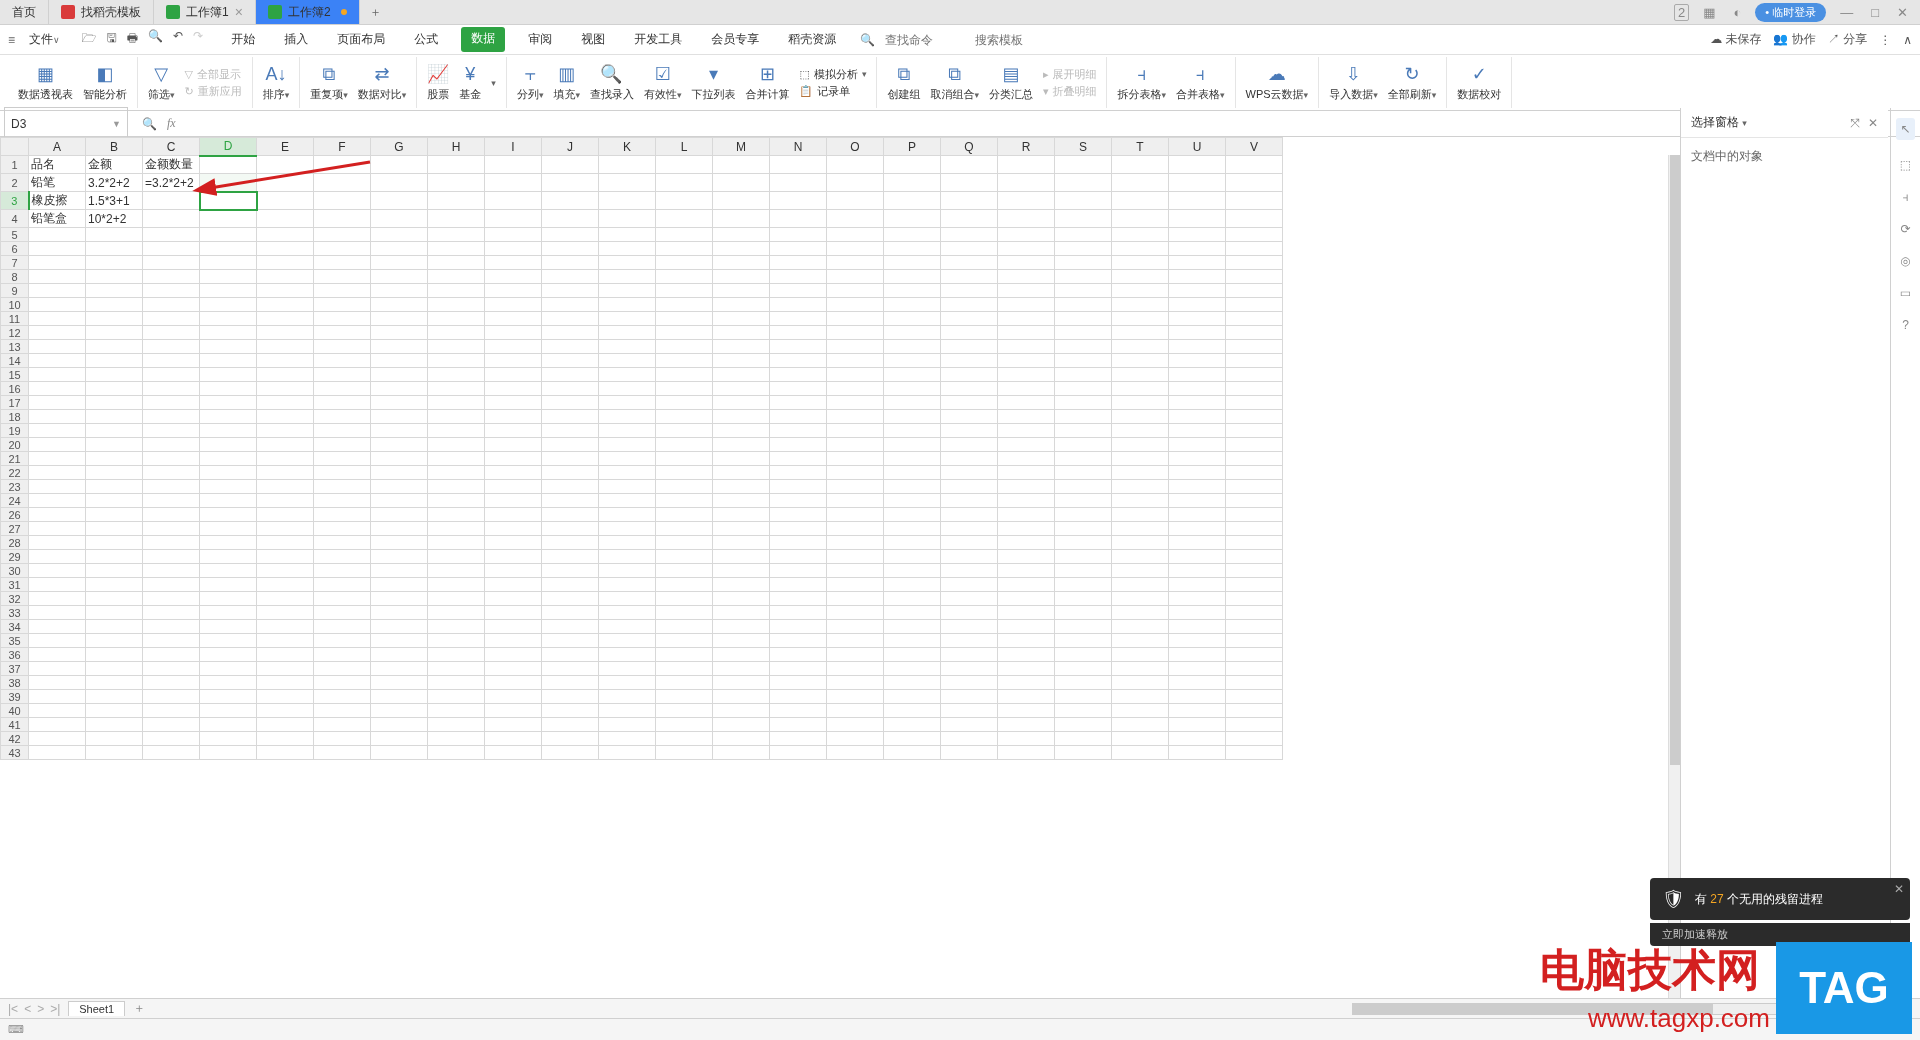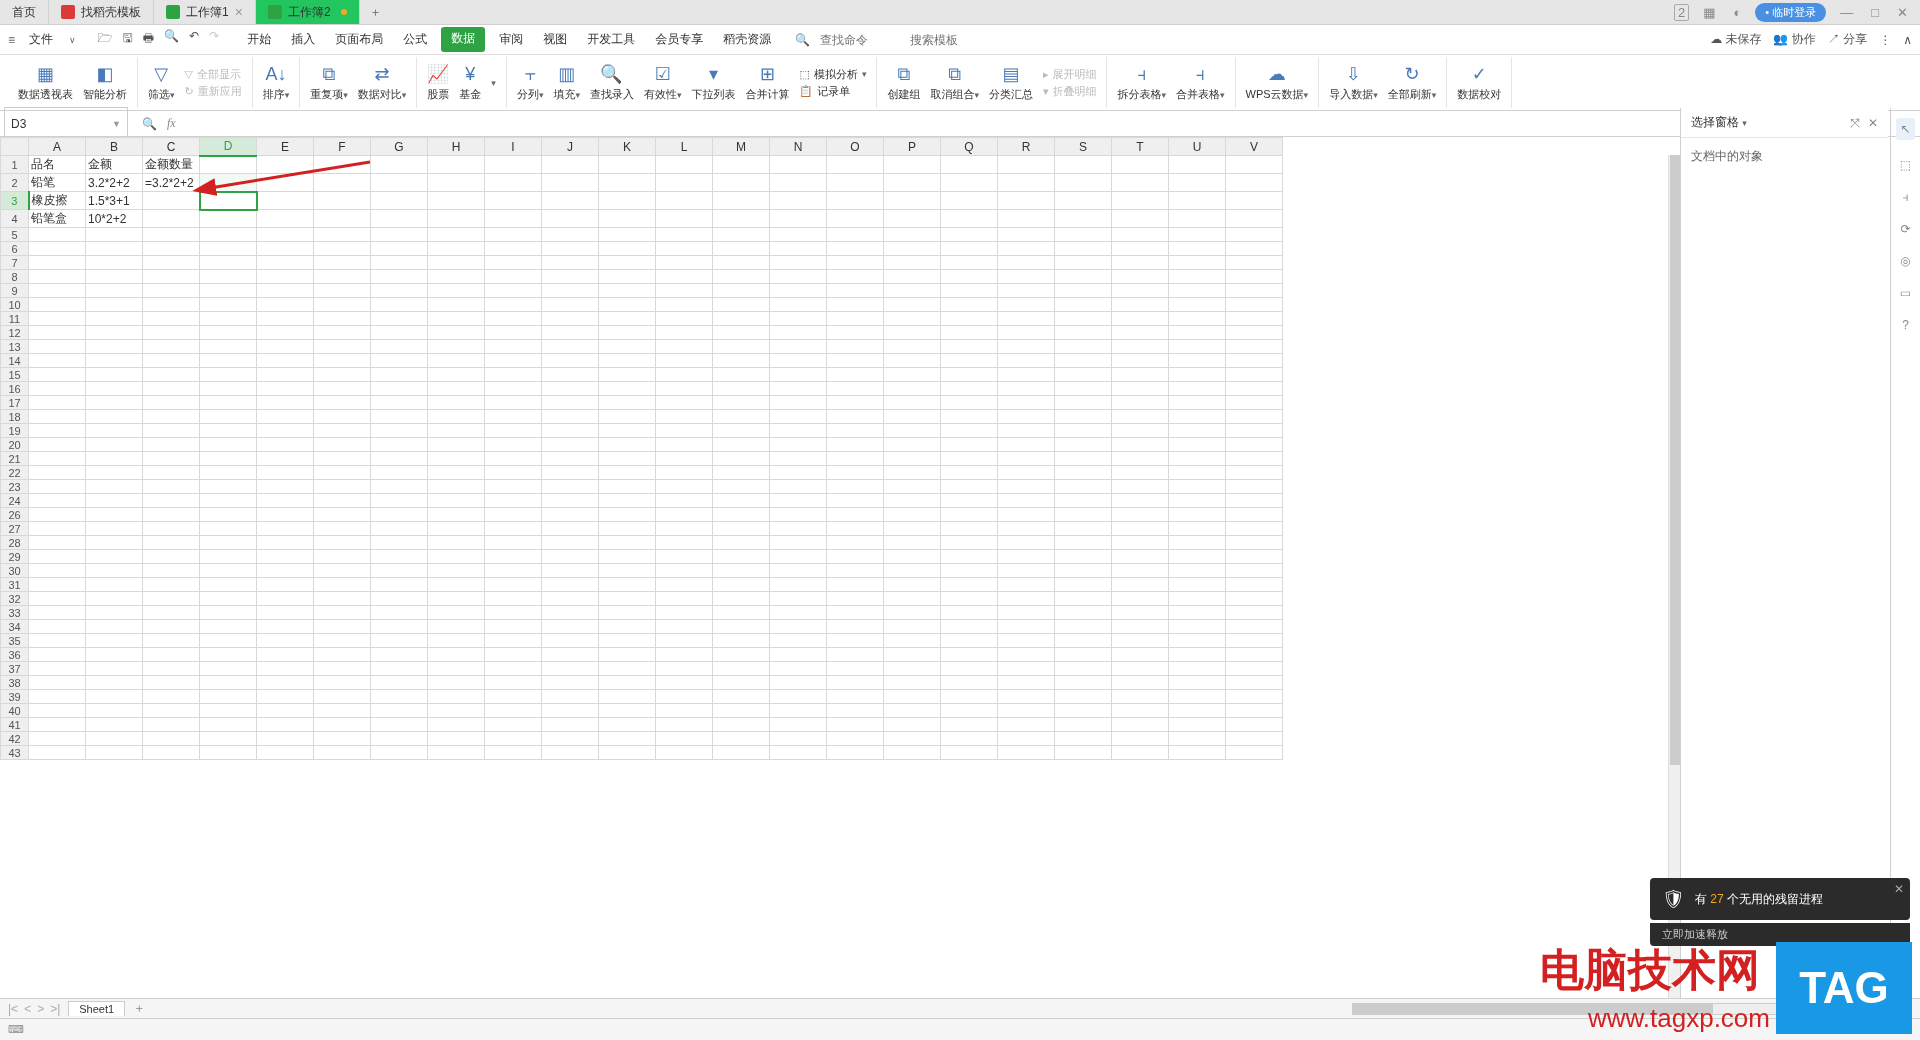--- a/index.html
+++ b/index.html
@@ -1,37 +1,37 @@
 <!DOCTYPE html>
 <html><head>
 <meta charset="utf-8">
 <style>
 * { margin: 0; padding: 0; box-sizing: border-box; font-family: "Microsoft YaHei", Arial, sans-serif; }
 body { background: #fff; font-size: 12px; color: #333; overflow: hidden; width: 1920px; height: 1040px; position: relative; }
 
 
 .tab-bar { height: 25px; background: #e6e6e6; display: flex; align-items: stretch; border-bottom: 1px solid #d0d0d0; }
 .tab { display: flex; align-items: center; padding: 0 12px; border-right: 1px solid #d0d0d0; cursor: pointer; gap: 6px; }
-.tab.active { background: #22c55e; }
+.tab.active { background: #3b82f6; }
 .tab-icon-red { width: 14px; height: 14px; background: #d93a3a; border-radius: 2px; display: inline-block; }
 .tab-icon-green { width: 14px; height: 14px; background: #2ea343; border-radius: 2px; display: inline-block; }
 .tab-close { color: #999; font-size: 14px; }
 .tab-new { padding: 0 10px; color: #666; cursor: pointer; display: flex; align-items: center; }
 .tab-right { margin-left: auto; display: flex; align-items: center; gap: 10px; padding-right: 8px; }
 .login-btn { background: #4a90e2; color: #fff; border-radius: 10px; padding: 2px 10px; font-size: 11px; }
 .tab-dot { width: 6px; height: 6px; background: #f5a623; border-radius: 50%; margin-left: 4px; }
 .win-btn { color: #888; font-size: 13px; padding: 0 4px; cursor: pointer; }
 
 
 .menu-bar { height: 30px; display: flex; align-items: center; padding: 0 8px; gap: 2px; border-bottom: 1px solid #e0e0e0; }
 .menu-left { display: flex; align-items: center; gap: 8px; }
-.file-menu { display: flex; align-items: center; gap: 16px; padding: 3px 6px; }
+.file-menu { display: flex; align-items: center; gap: 0; padding: 3px 6px; }
 .qat { display: flex; gap: 10px; padding: 0 8px; color: #555; }
 .qat span { cursor: pointer; }
-.menu-tabs { display: flex; gap: 8px; margin-left: 12px; }
+.menu-tabs { display: flex; gap: 17px; margin-left: 12px; }
 .menu-tab { padding: 4px 6px; cursor: pointer; color: #333; }
 .menu-tab.active { background: #2ea343; color: #fff; border-radius: 3px; padding: 3px 10px; }
 .menu-search { margin-left: 16px; display: flex; gap: 10px; color: #999; }
 .menu-search input { border: none; outline: none; font-size: 12px; width: 80px; }
 .menu-right { margin-left: auto; display: flex; align-items: center; gap: 12px; color: #555; }
 
 
 .ribbon { height: 56px; display: flex; align-items: center; padding: 2px 8px; border-bottom: 1px solid #d0d0d0; gap: 0; }
 .ribbon-group { display: flex; flex-direction: column; align-items: center; padding: 0 10px; border-right: 1px solid #e5e5e5; height: 100%; justify-content: center; gap: 2px; }
 .ribbon-group.row { flex-direction: row; gap: 10px; }

